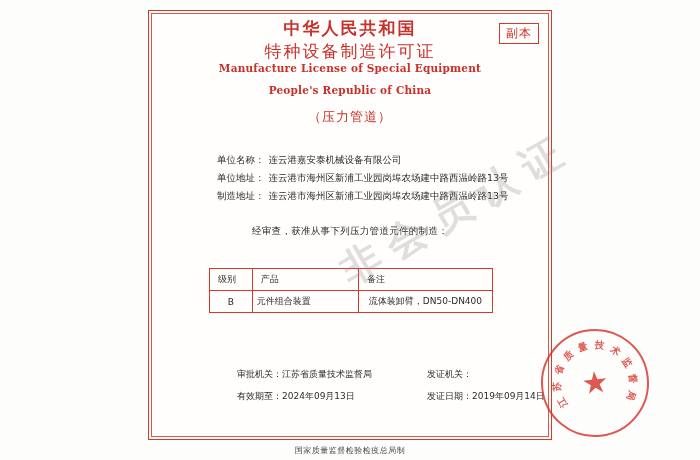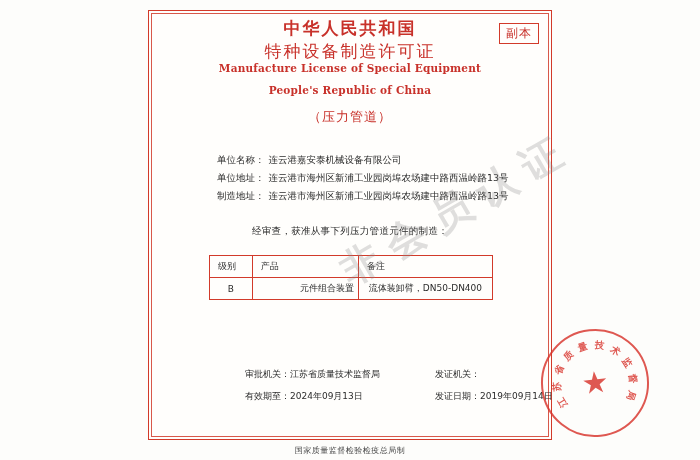--- a/index.html
+++ b/index.html
@@ -139,45 +139,45 @@
     text-align: center;
     font-size: 9.5px;
     color: #2b2b2b;
     letter-spacing: 0.3px;
     font-family: Liberation Mono, monospace;
   }
 
   table.items {
     position: absolute;
     left: 60px;
-    top: 244px;
+    top: 257px;
     width: 284px;
     border-collapse: collapse;
     font-size: 9px;
     color: #2b2b2b;
   }
   table.items td, table.items th {
     border: 0.8px solid #d23a2a;
     padding: 4px 4px;
     text-align: center;
     font-weight: normal;
   }
   table.items thead td {
     text-align: left;
     padding-left: 8px;
   }
   table.items .col-no { width: 34px; }
   table.items .col-prod { width: 110px; }
   table.items .col-note { width: 140px; }
-  table.items tbody td.cell-prod { text-align: right; }
+  table.items tbody td.cell-prod { text-align: left; }
   table.items tbody td.cell-note { text-align: center; }
 
   .footer-block {
     position: absolute;
-    left: 96px;
+    left: 88px;
     top: 352px;
     width: 330px;
     font-size: 9px;
     color: #2b2b2b;
     line-height: 22px;
   }
   .foot-row {
     position: relative;
     height: 22px;
   }

